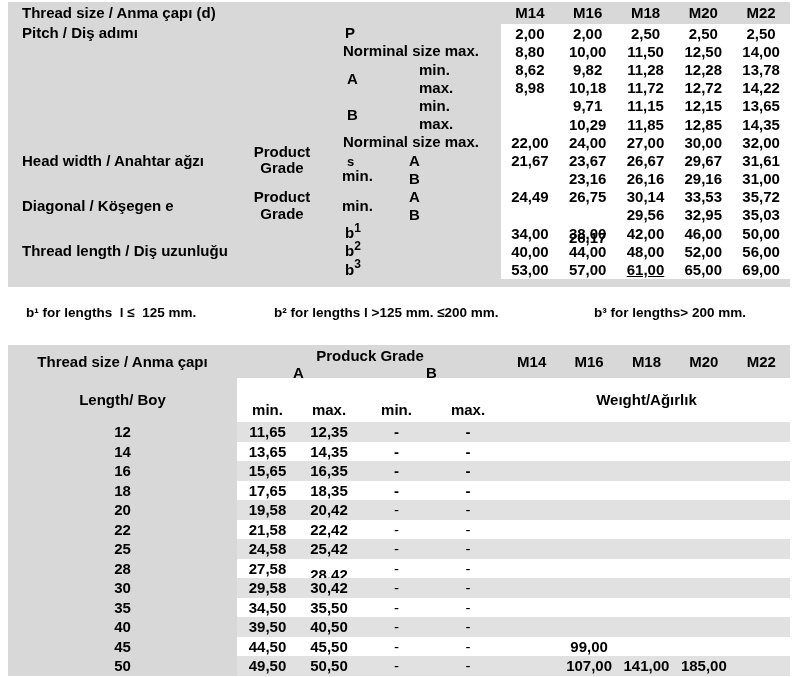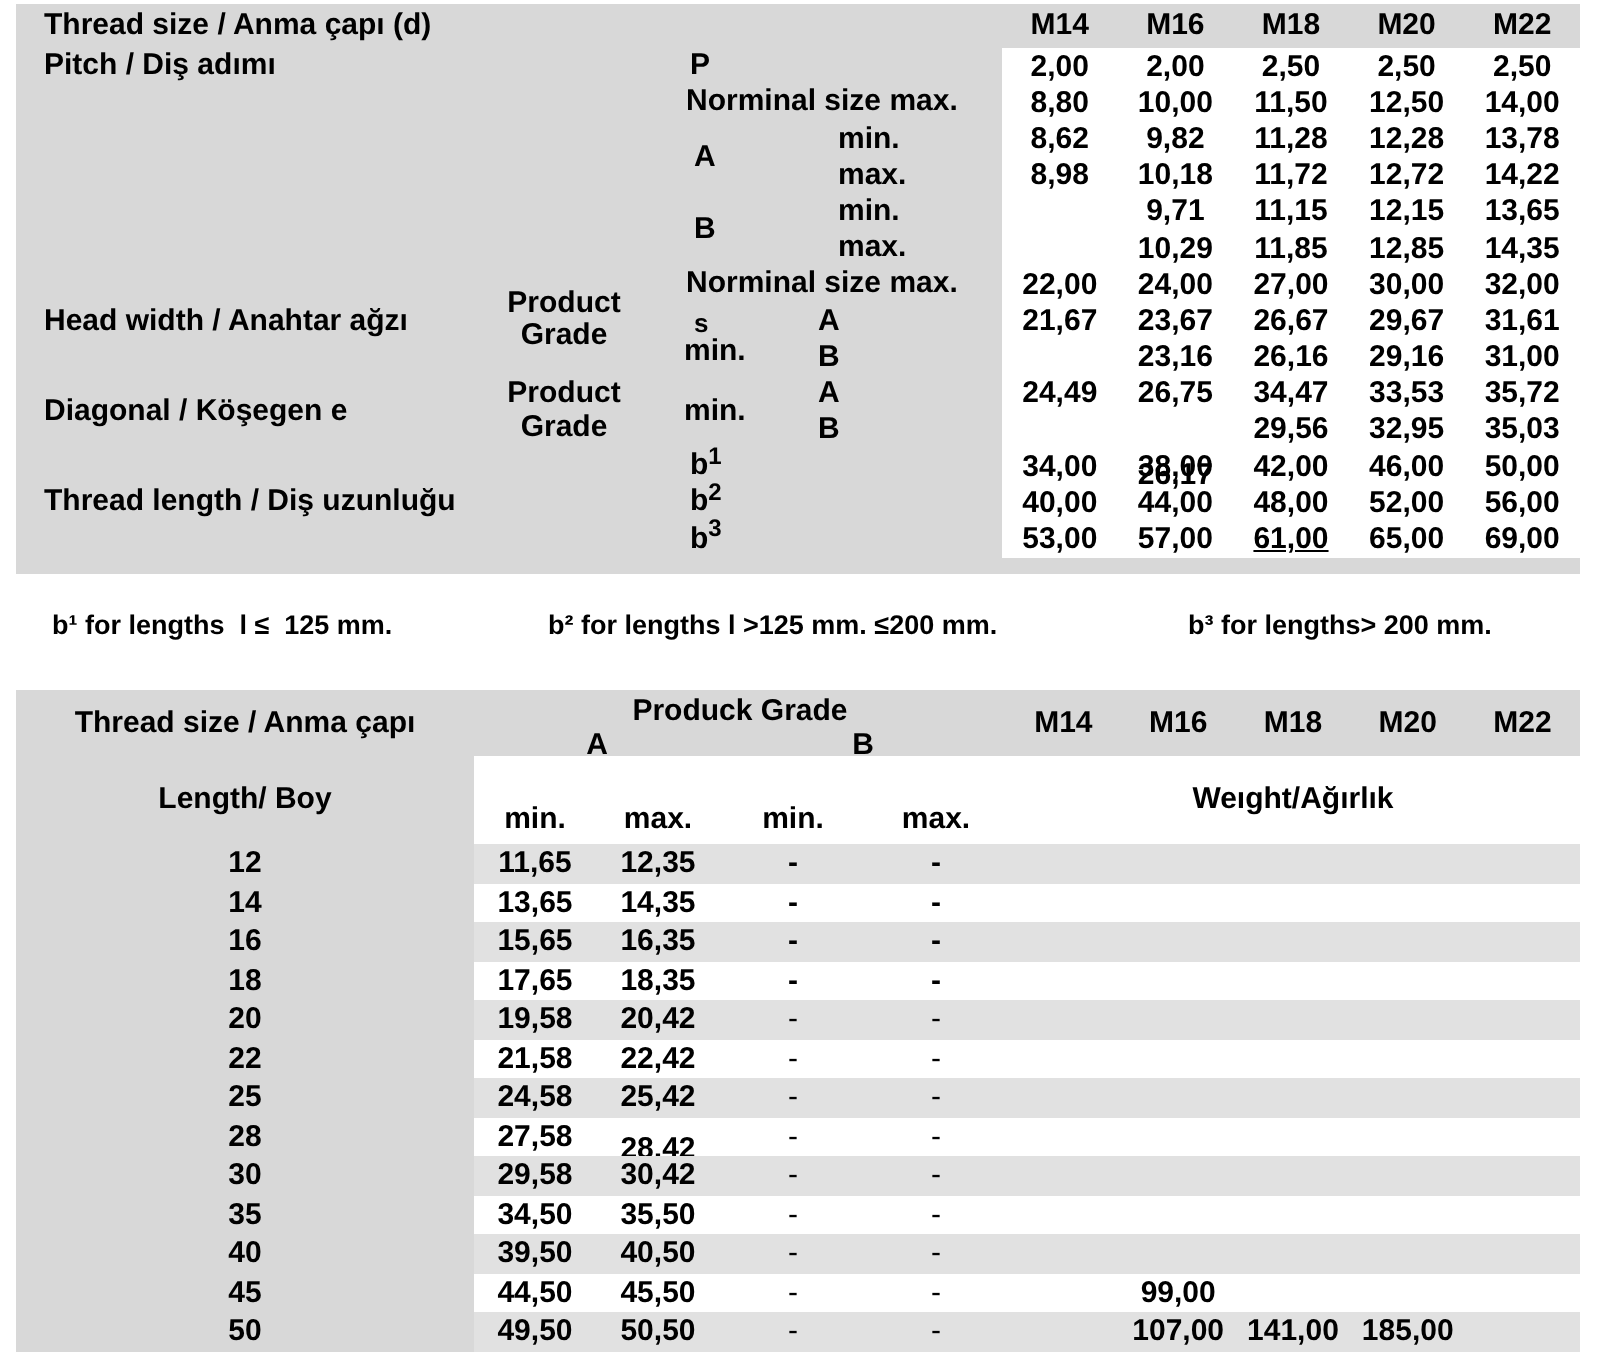--- a/index.html
+++ b/index.html
@@ -148,21 +148,21 @@
     <div class="tv" style="grid-area: 9 / 6;">23,67</div>
     <div class="tv" style="grid-area: 9 / 7;">26,67</div>
     <div class="tv" style="grid-area: 9 / 8;">29,67</div>
     <div class="tv" style="grid-area: 9 / 9;">31,61</div>
     <div class="tv" style="grid-area: 10 / 6;">23,16</div>
     <div class="tv" style="grid-area: 10 / 7;">26,16</div>
     <div class="tv" style="grid-area: 10 / 8;">29,16</div>
     <div class="tv" style="grid-area: 10 / 9;">31,00</div>
     <div class="tv" style="grid-area: 11 / 5;">24,49</div>
     <div class="tv" style="grid-area: 11 / 6;">26,75</div>
-    <div class="tv" style="grid-area: 11 / 7;">34,47</div>
+    <div class="tv" style="grid-area: 11 / 7;">30,14</div>
     <div class="tv" style="grid-area: 11 / 8;">33,53</div>
     <div class="tv" style="grid-area: 11 / 9;">35,72</div>
     <div class="tv" style="grid-area: 12 / 6; margin-top: 32px;">26,17</div>
     <div class="tv" style="grid-area: 12 / 7;">29,56</div>
     <div class="tv" style="grid-area: 12 / 8;">32,95</div>
     <div class="tv" style="grid-area: 12 / 9;">35,03</div>
     <div class="tv" style="grid-area: 13 / 5;">34,00</div>
     <div class="tv" style="grid-area: 13 / 6;">38,00</div>
     <div class="tv" style="grid-area: 13 / 7;">42,00</div>
     <div class="tv" style="grid-area: 13 / 8;">46,00</div>

